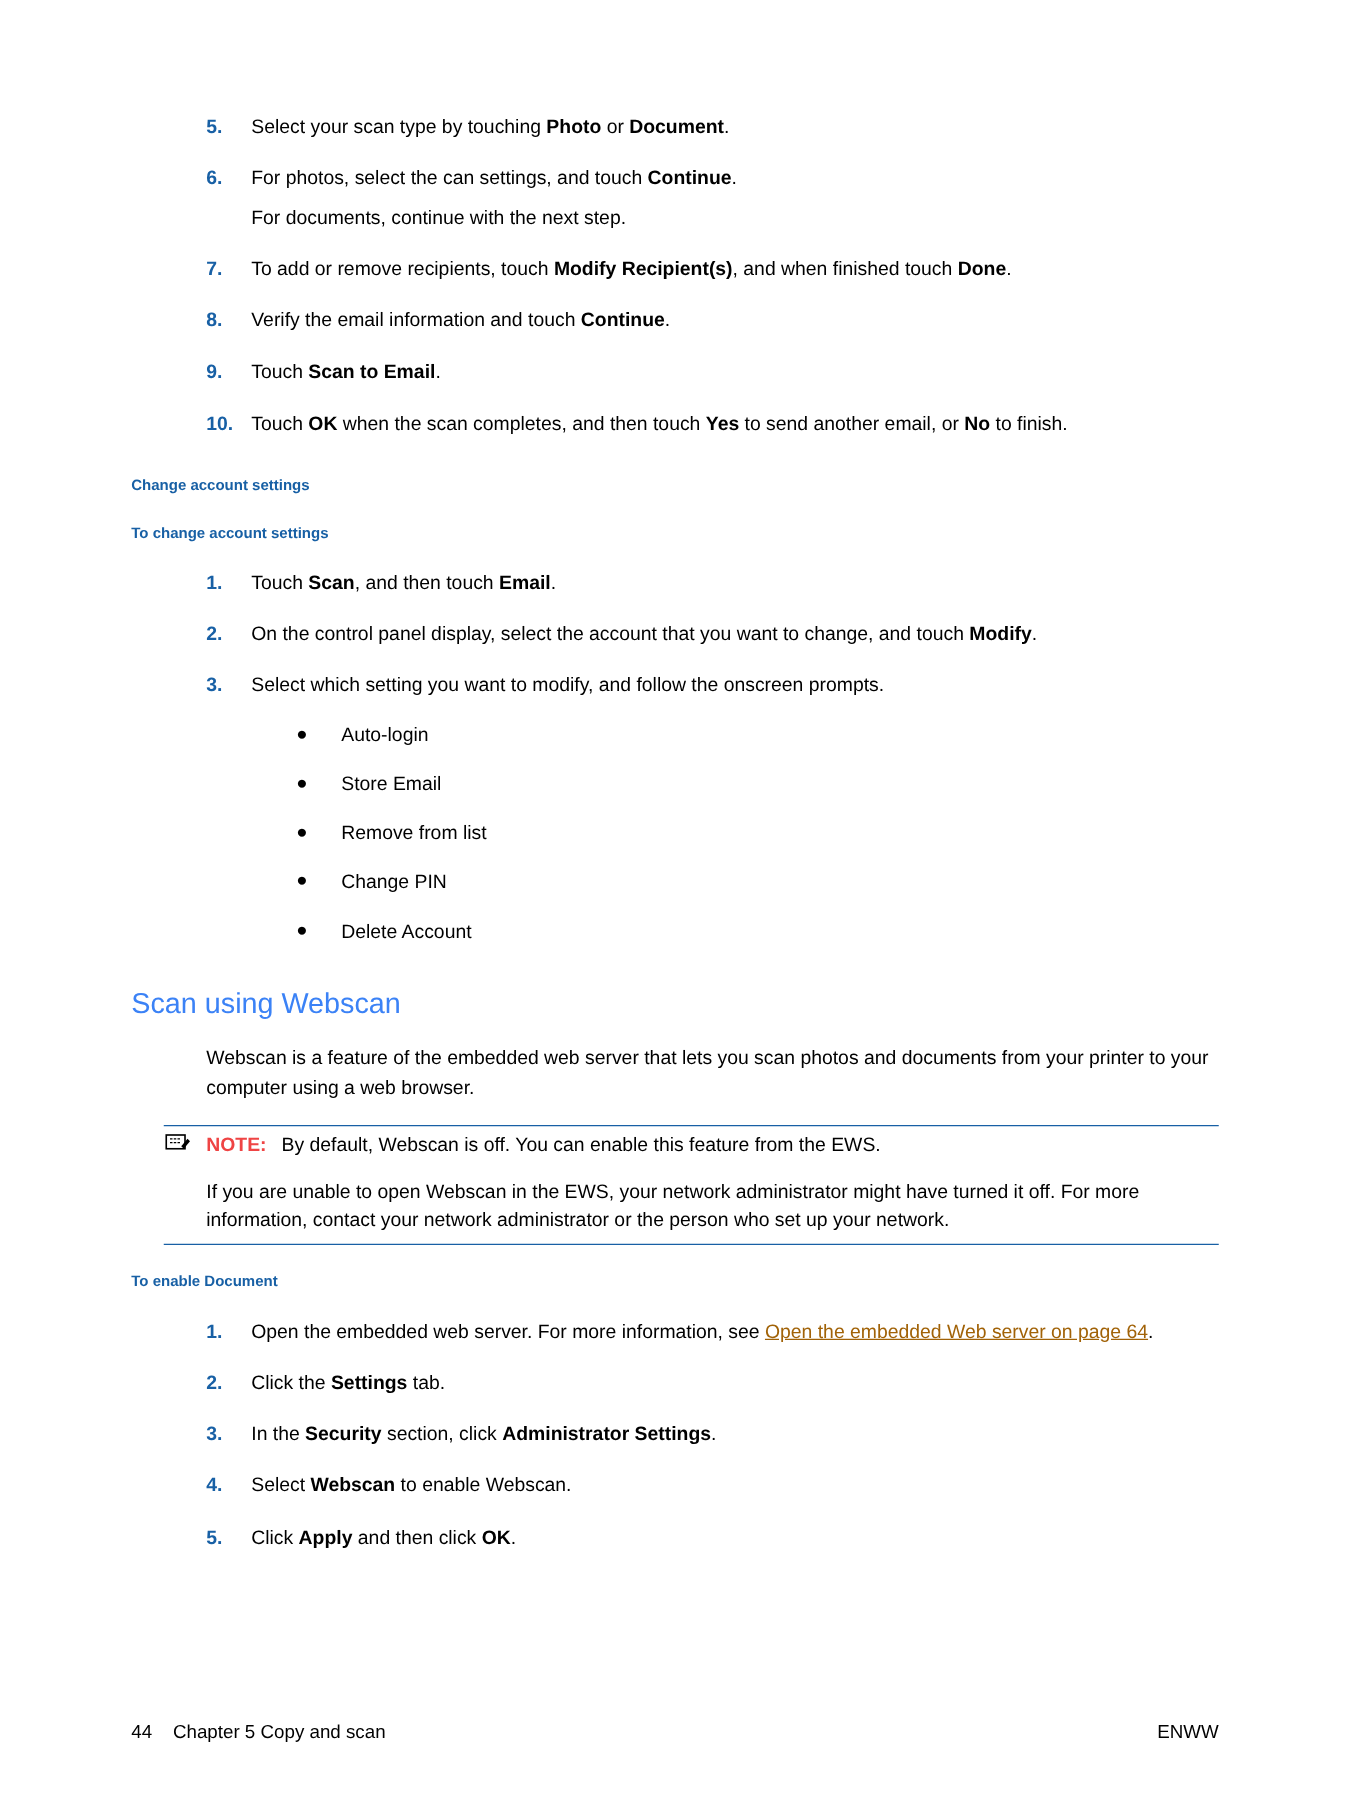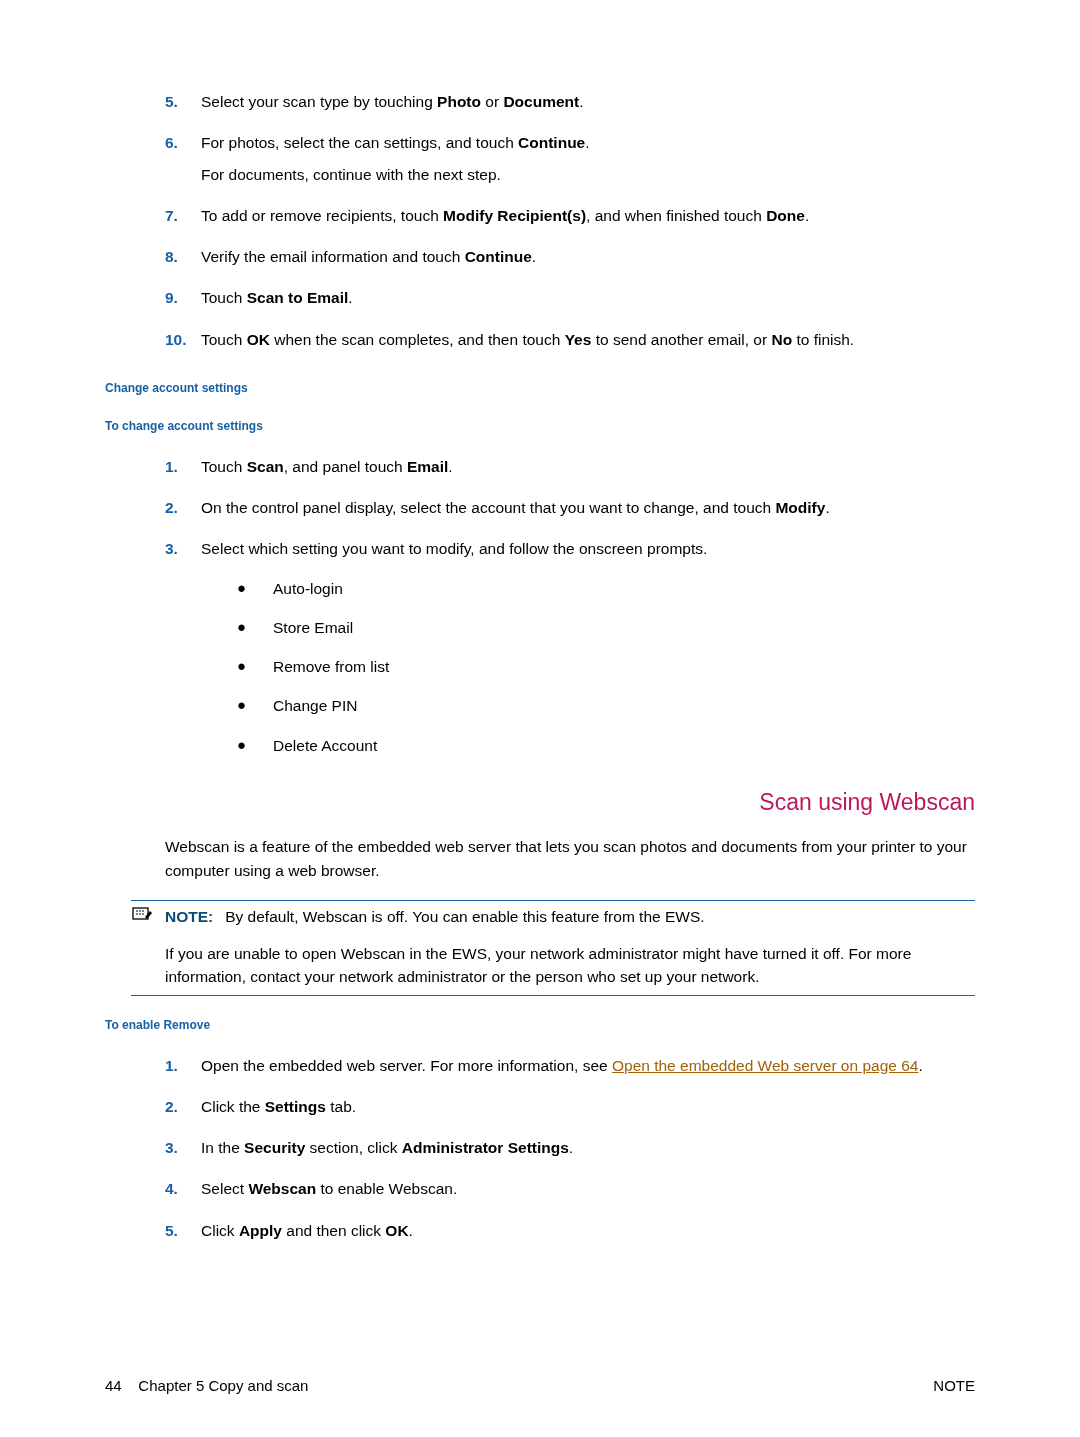--- a/index.html
+++ b/index.html
@@ -45,26 +45,25 @@
       margin-bottom: 20px;
     }
     .heading4 {
       color: #1860a5;
       font-size: 12px;
       font-weight: bold;
       margin-top: 12px;
       margin-bottom: 20px;
     }
     .heading2 {
-      color: #be185d;
+      color: #3b82f6;
       font-size: 23px;
       font-weight: normal;
       margin-top: 24px;
       margin-bottom: 16px;
-      text-align: right;
     }
     .bullet-list {
       padding-left: 36px;
     }
     .bullet-item {
       display: flex;
       margin-top: 16px;
       margin-bottom: 4px;
     }
     .bullet-dot {
@@ -84,21 +83,21 @@
       margin-bottom: 20px;
       margin-left: 26px;
       display: flex;
     }
     .note-icon {
       min-width: 34px;
       position: relative;
     }
     .note-icon svg { display:block; }
     .note-label {
-      color: #0c4a6e;
+      color: #ef4444;
       font-weight: bold;
       margin-right: 12px;
     }
     .note-content {
       flex: 1;
     }
     .note-second {
       margin-top: 14px;
     }
     .link-inline {
@@ -153,21 +152,21 @@
     <div class="ol-text"><span>Touch </span><span class="bold">OK</span><span> when the scan completes, and then touch </span><span class="bold">Yes</span><span> to send another email, or </span><span class="bold">No</span><span> to finish.</span></div>
   </div>
 </div>
 
 <div class="heading3">Change account settings</div>
 <div class="heading4">To change account settings</div>
 
 <div class="list-block">
   <div class="ol-item">
     <div class="ol-number">1.</div>
-    <div class="ol-text"><span>Touch </span><span class="bold">Scan</span><span>, and panel touch </span><span class="bold">Email</span><span>.</span></div>
+    <div class="ol-text"><span>Touch </span><span class="bold">Scan</span><span>, and then touch </span><span class="bold">Email</span><span>.</span></div>
   </div>
   <div class="ol-item">
     <div class="ol-number">2.</div>
     <div class="ol-text"><span>On the control panel display, select the account that you want to change, and touch </span><span class="bold">Modify</span><span>.</span></div>
   </div>
   <div class="ol-item">
     <div class="ol-number">3.</div>
     <div class="ol-text">
       <span>Select which setting you want to modify, and follow the onscreen prompts.</span>
       <div class="bullet-list">
@@ -210,21 +209,21 @@
       <line x1="5" y1="9" x2="14" y2="9" stroke="#000" stroke-width="1" stroke-dasharray="2 1"></line>
       <path d="M 14 12 L 19 6 L 21 8 L 16 14 Z" fill="#000"></path>
     </svg>
   </div>
   <div class="note-content">
     <div><span class="note-label">NOTE:</span><span>By default, Webscan is off. You can enable this feature from the EWS.</span></div>
     <div class="note-second">If you are unable to open Webscan in the EWS, your network administrator might have turned it off. For more information, contact your network administrator or the person who set up your network.</div>
   </div>
 </div>
 
-<div class="heading4">To enable Remove</div>
+<div class="heading4">To enable Document</div>
 
 <div class="list-block">
   <div class="ol-item">
     <div class="ol-number">1.</div>
     <div class="ol-text"><span>Open the embedded web server. For more information, see </span><span class="link-inline">Open the embedded Web server on page 64</span><span>.</span></div>
   </div>
   <div class="ol-item">
     <div class="ol-number">2.</div>
     <div class="ol-text"><span>Click the </span><span class="bold">Settings</span><span> tab.</span></div>
   </div>
@@ -237,14 +236,14 @@
     <div class="ol-text"><span>Select </span><span class="bold">Webscan</span><span> to enable Webscan.</span></div>
   </div>
   <div class="ol-item">
     <div class="ol-number">5.</div>
     <div class="ol-text"><span>Click </span><span class="bold">Apply</span><span> and then click </span><span class="bold">OK</span><span>.</span></div>
   </div>
 </div>
 
 <div class="footer">
   <div><span>44</span>&nbsp;&nbsp;&nbsp;&nbsp;<span>Chapter 5   Copy and scan</span></div>
-  <div>NOTE</div>
+  <div>ENWW</div>
 </div>
 
 </body></html>

